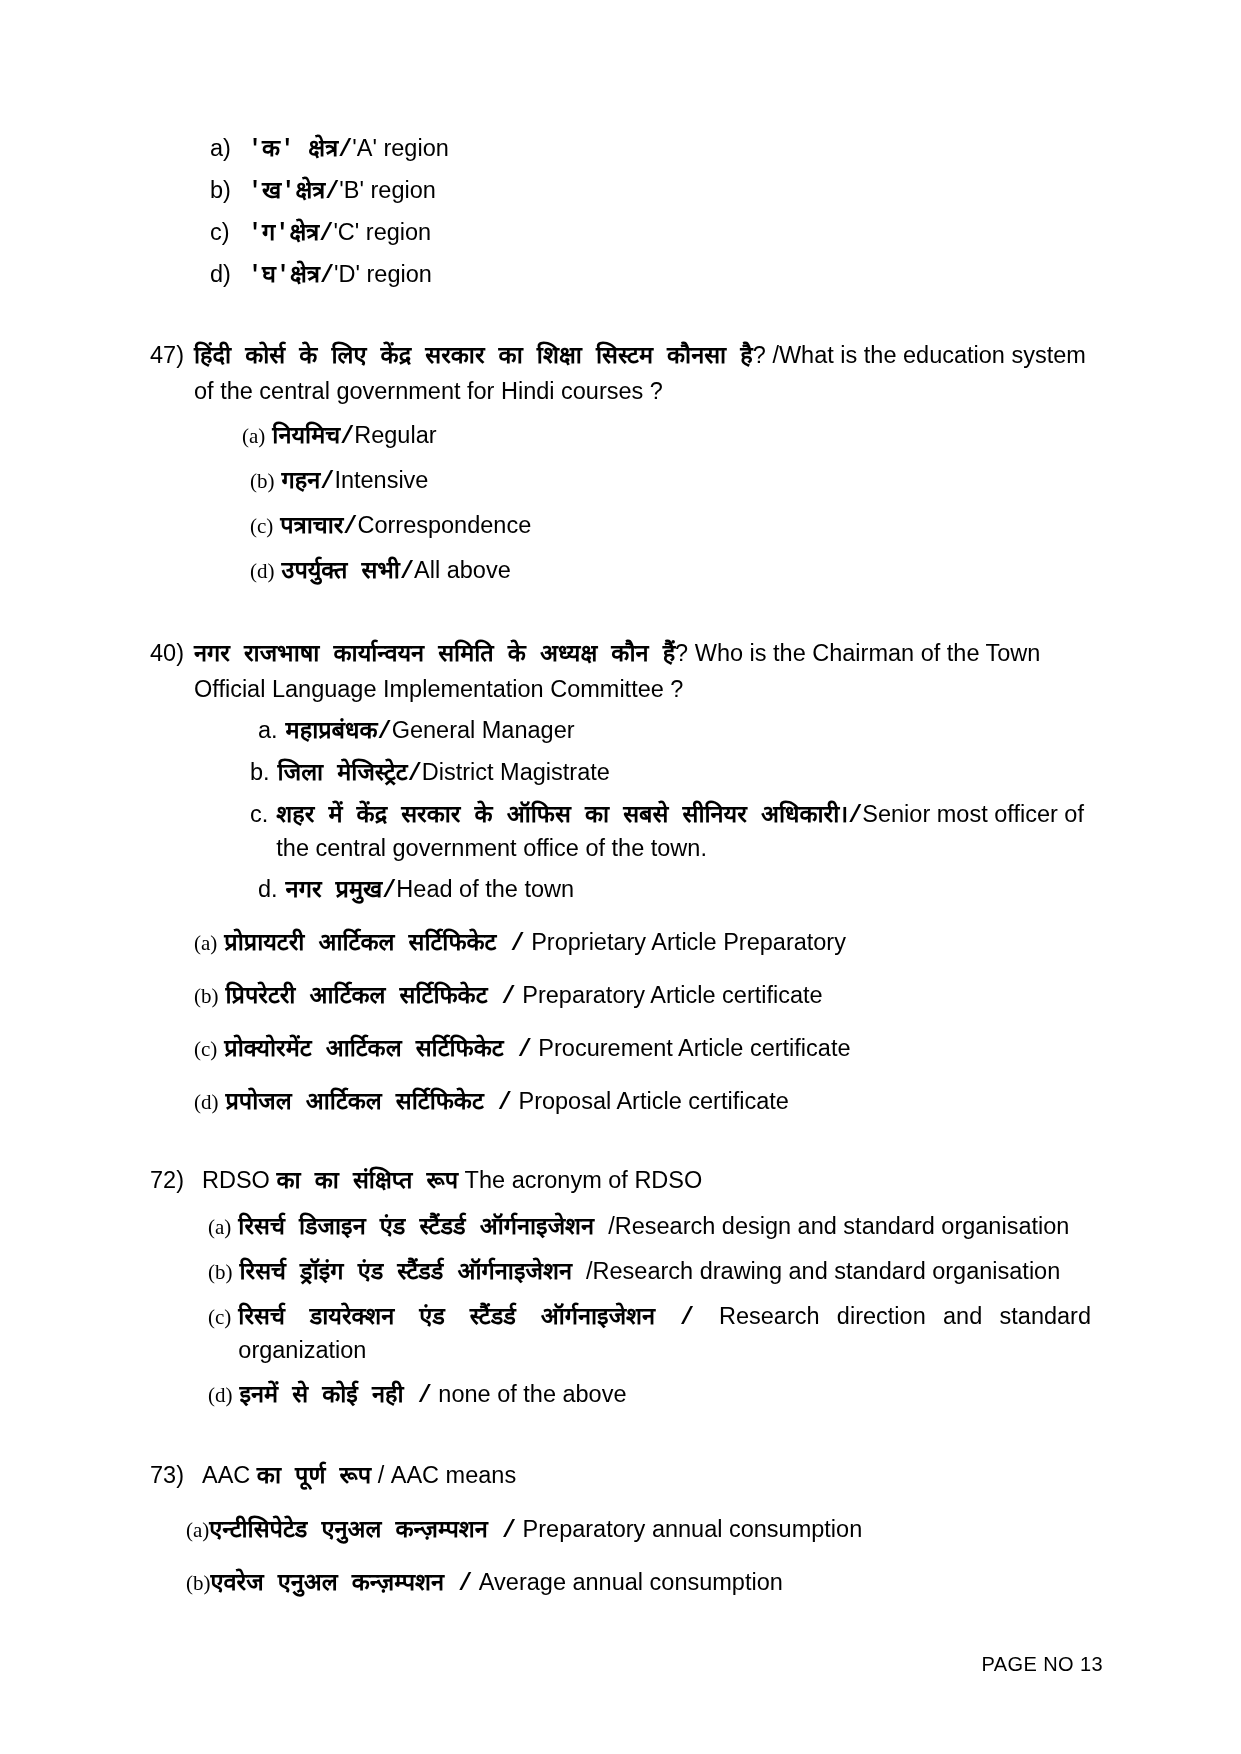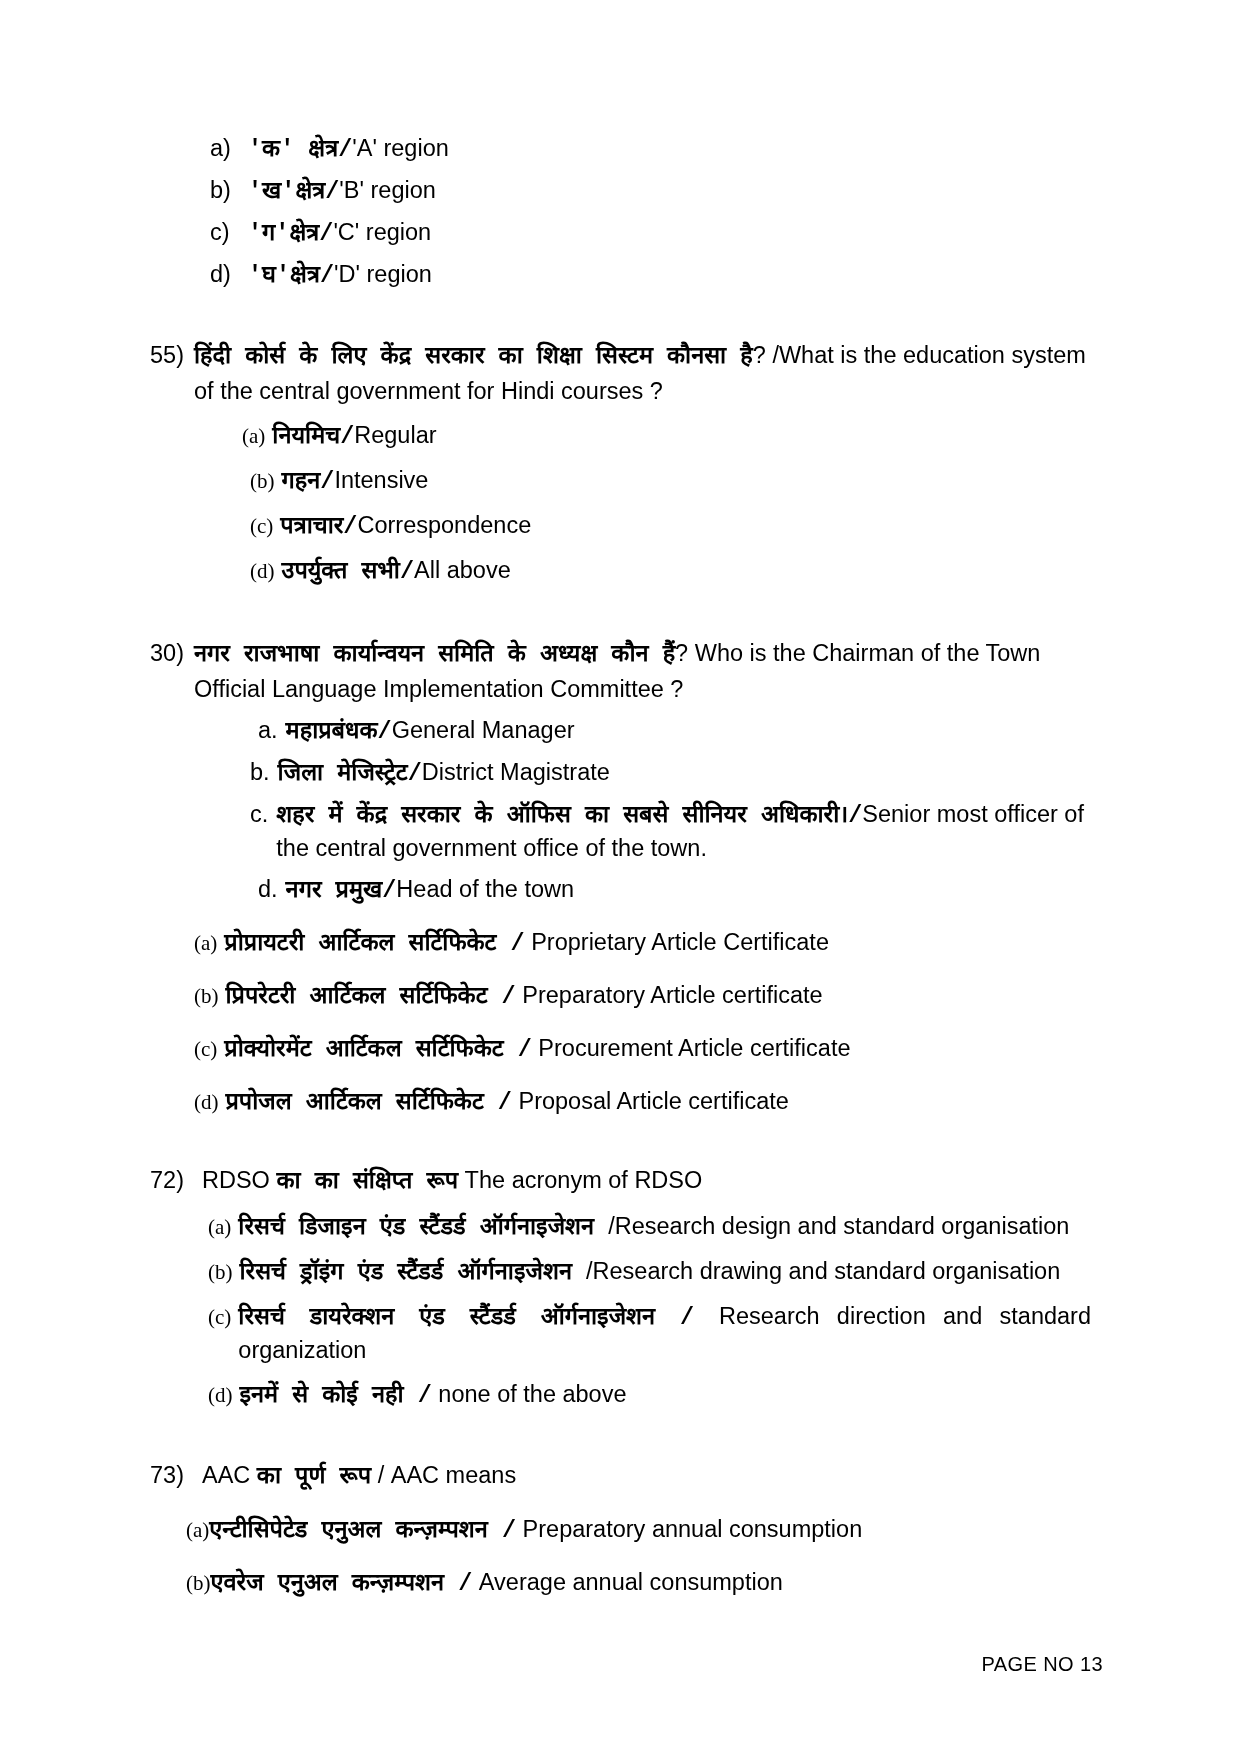--- a/index.html
+++ b/index.html
@@ -133,21 +133,21 @@
       <span class="mk">c)</span>
       <span><span class="hi">'ग'क्षेत्र</span><span class="hi">/</span><span class="en">'C' region</span></span>
     </div>
     <div class="row">
       <span class="mk">d)</span>
       <span><span class="hi">'घ'क्षेत्र</span><span class="hi">/</span><span class="en">'D' region</span></span>
     </div>
   </div>
 
   <div class="q" style="margin-top:42px;">
-    <span class="num">55)</span>
+    <span class="num">47)</span>
     <span class="body"><span class="hi">हिंदी कोर्स के लिए केंद्र सरकार का शिक्षा सिस्टम कौनसा है</span><span class="en">? /What is the education system of the central government for Hindi courses ?</span></span>
   </div>
   <div class="q69opts">
     <div class="opt ind-92">
       <span class="mk-serif">(a)</span>
       <span class="txt"><span class="hi">नियमिच</span><span class="hi">/</span><span class="en">Regular</span></span>
     </div>
     <div class="opt ind-100">
       <span class="mk-serif">(b)</span>
       <span class="txt"><span class="hi">गहन</span><span class="hi">/</span><span class="en">Intensive</span></span>
@@ -156,21 +156,21 @@
       <span class="mk-serif">(c)</span>
       <span class="txt"><span class="hi">पत्राचार</span><span class="hi">/</span><span class="en">Correspondence</span></span>
     </div>
     <div class="opt ind-100">
       <span class="mk-serif">(d)</span>
       <span class="txt"><span class="hi">उपर्युक्त सभी</span><span class="hi">/</span><span class="en">All above</span></span>
     </div>
   </div>
 
   <div class="q" style="margin-top:48px;">
-    <span class="num">30)</span>
+    <span class="num">40)</span>
     <span class="body"><span class="hi">नगर राजभाषा कार्यान्वयन समिति के अध्यक्ष कौन हैं</span><span class="en">? Who is the Chairman of the Town Official Language Implementation Committee ?</span></span>
   </div>
   <div class="q70opts">
     <div class="opt ind-108">
       <span class="mk-sans">a.</span>
       <span class="txt"><span class="hi">महाप्रबंधक</span><span class="hi">/</span><span class="en">General  Manager</span></span>
     </div>
     <div class="opt ind-100">
       <span class="mk-sans">b.</span>
       <span class="txt"><span class="hi">जिला मेजिस्ट्रेट</span><span class="hi">/</span><span class="en">District  Magistrate</span></span>
@@ -181,21 +181,21 @@
     </div>
     <div class="opt ind-108">
       <span class="mk-sans">d.</span>
       <span class="txt"><span class="hi">नगर प्रमुख</span><span class="hi">/</span><span class="en">Head of the town</span></span>
     </div>
   </div>
 
   <div class="q71opts">
     <div class="opt ind-44">
       <span class="mk-serif">(a)</span>
-      <span class="txt"><span class="hi">प्रोप्रायटरी आर्टिकल सर्टिफिकेट /</span><span class="en"> Proprietary Article Certificate</span></span>
+      <span class="txt"><span class="hi">प्रोप्रायटरी आर्टिकल सर्टिफिकेट /</span><span class="en"> Proprietary Article Preparatory</span></span>
     </div>
     <div class="opt ind-44">
       <span class="mk-serif">(b)</span>
       <span class="txt"><span class="hi">प्रिपरेटरी आर्टिकल सर्टिफिकेट /</span><span class="en"> Preparatory Article certificate</span></span>
     </div>
     <div class="opt ind-44">
       <span class="mk-serif">(c)</span>
       <span class="txt"><span class="hi">प्रोक्योरमेंट आर्टिकल सर्टिफिकेट /</span><span class="en"> Procurement Article certificate</span></span>
     </div>
     <div class="opt ind-44">

